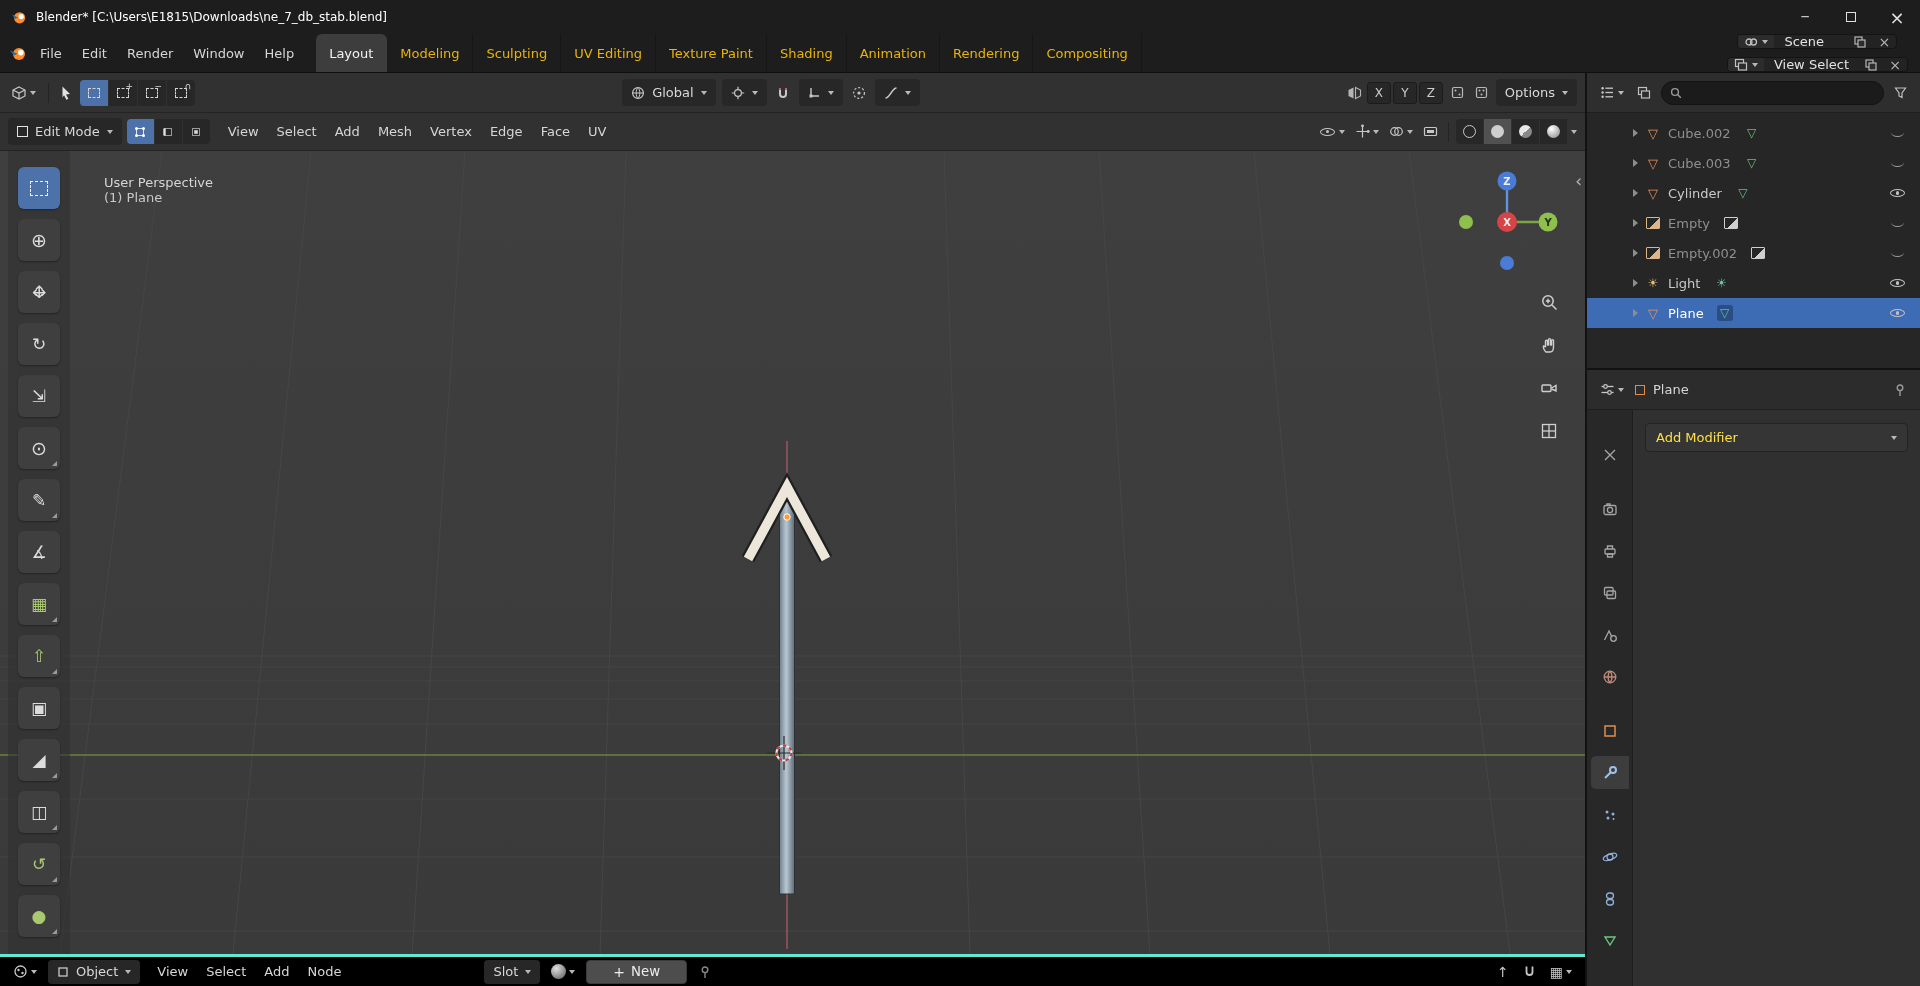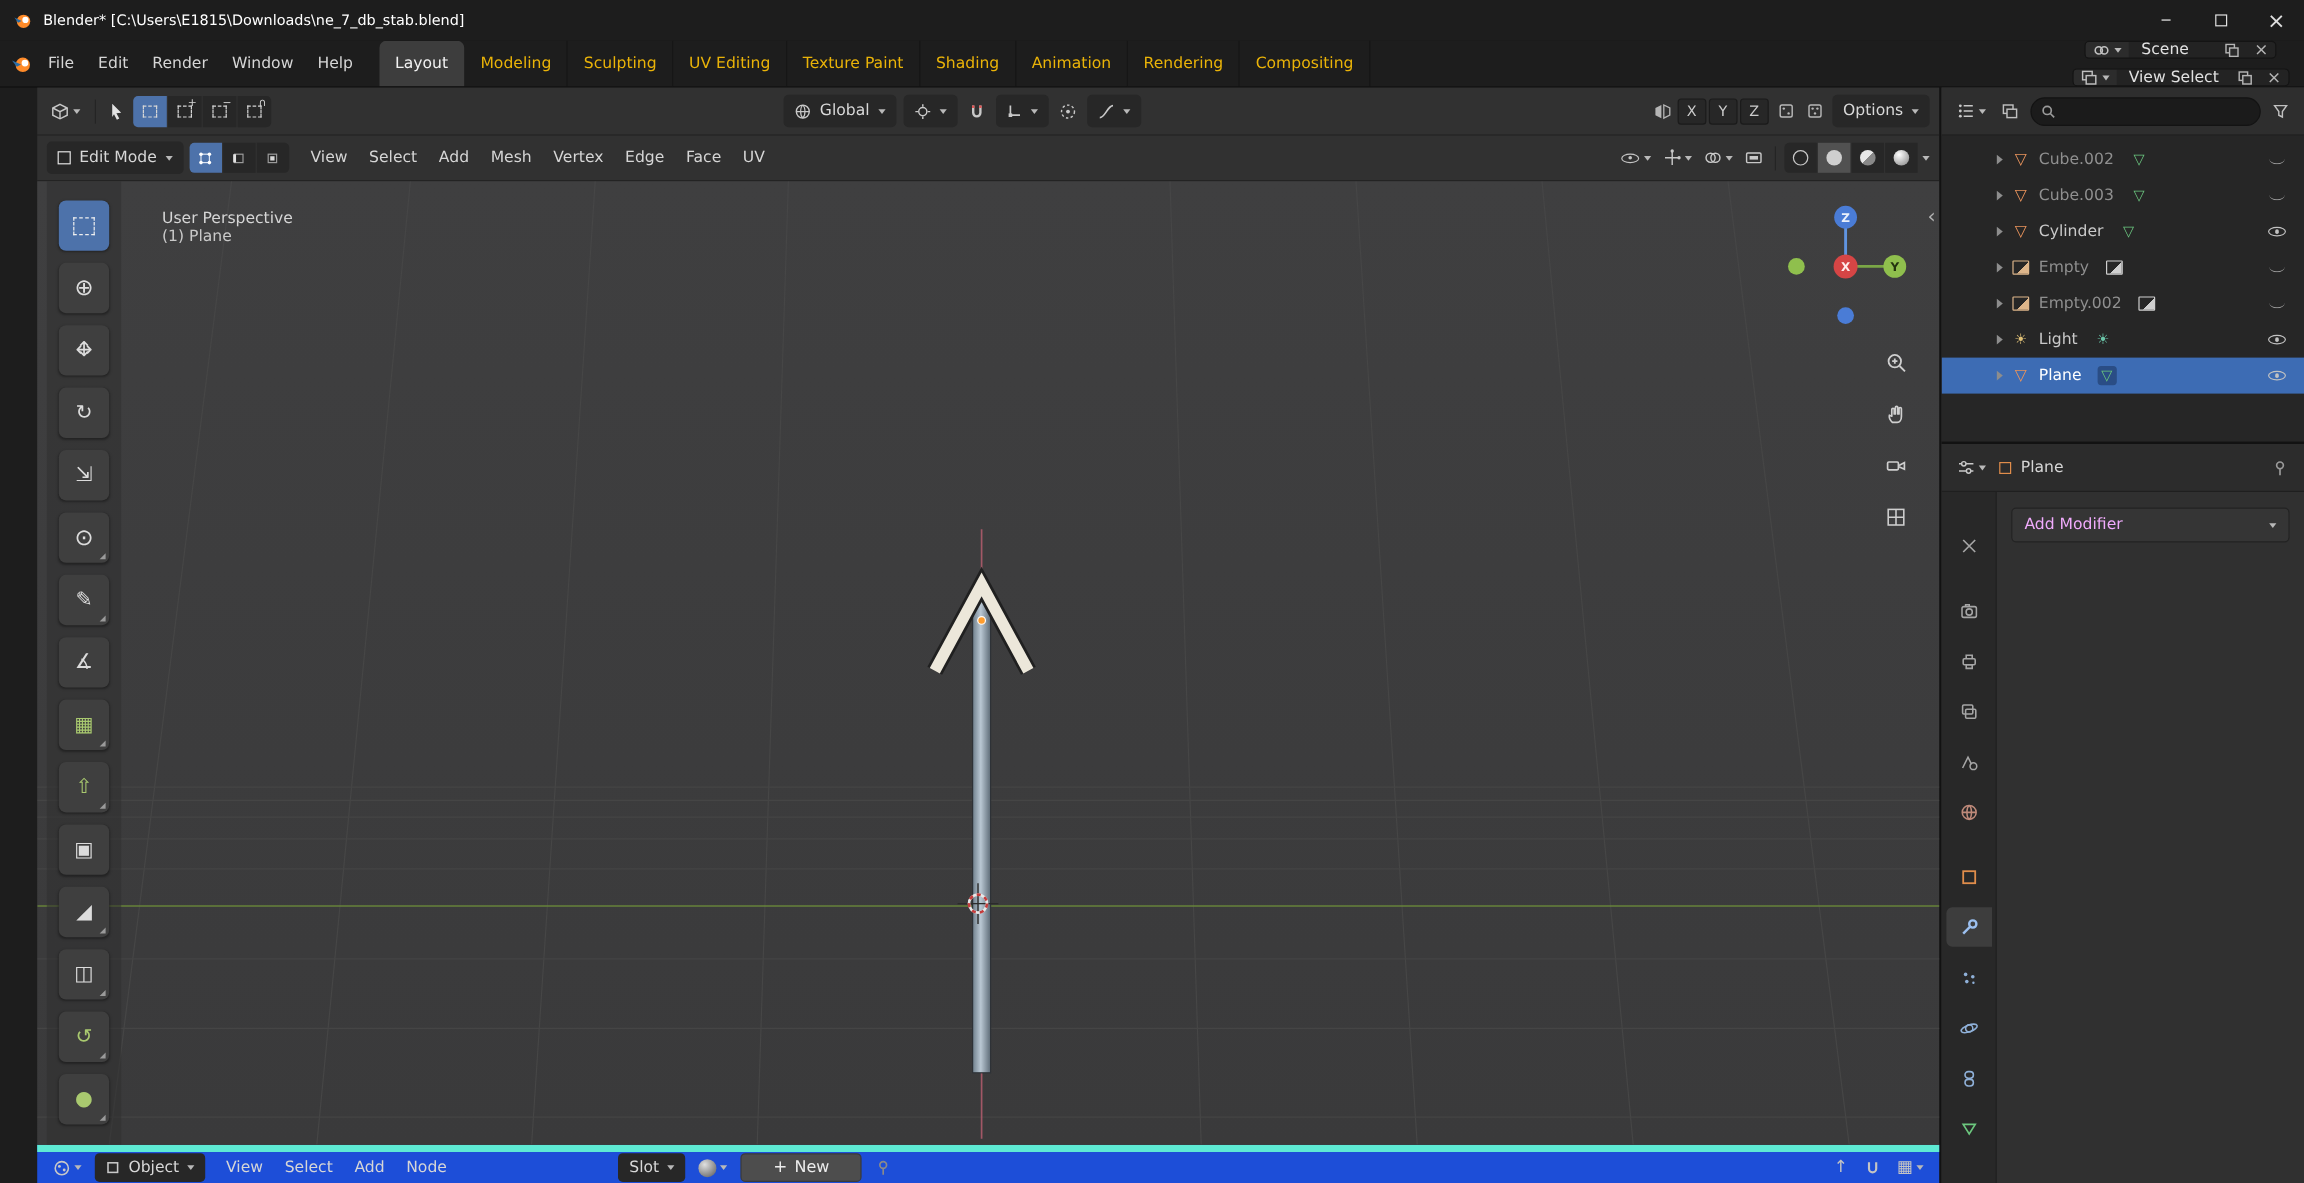--- a/index.html
+++ b/index.html
@@ -31,21 +31,21 @@
   .ws-tab { display:flex; align-items:center; padding:0 13px; color:#eab308; border-right:1px solid #161616; white-space:nowrap; }
   .ws-tab.active { background:#3d3d3d; color:#f2f2f2; border-radius:6px 6px 0 0; border-right-color:transparent; }
   .top-widgets { display:flex; align-items:center; gap:8px; padding:0 12px 0 10px;flex-direction:column; }
   .id-field { display:flex; align-items:center; background:#232323; border:1px solid #141414; border-radius:4px; height:26px; overflow:hidden; }
   .idf-btn { display:flex; align-items:center; gap:4px; padding:0 6px; height:100%; background:#2c2c2c; }
   .idf-text { padding:0 10px; color:#e2e2e2; min-width:74px; }
   .idf-ico { display:flex; align-items:center; justify-content:center; width:24px; height:100%; color:#b5b5b5; }
   .x-ico::before { content:"×"; font-size:14px; color:#b5b5b5; }
 
   
-  .main { display:flex; height:913px;margin-left:31px; }
+  .main { display:flex; height:913px; }
   .left-col { width:1587px; display:flex; flex-direction:column; border-right:2px solid #121212; }
   .right-col { flex:1; display:flex; flex-direction:column; background:#303030; min-width:0; }
 
   
   .tool-settings { height:40px; background:#313131; border-bottom:1px solid #232323; display:flex; align-items:center; padding:0 8px; gap:6px; }
   .vsep { width:1px; height:20px; background:#242424; margin:0 3px; flex:none; }
   .sel-group { display:flex; gap:1px; }
   .sbtn { width:28px; height:26px; background:#272727; border:none; border-radius:0; display:flex; align-items:center; justify-content:center; position:relative; }
   .sel-group .sbtn:first-child { border-radius:4px 0 0 4px; }
   .sel-group .sbtn:last-child { border-radius:0 4px 4px 0; }
@@ -111,21 +111,21 @@
   .tool.v-bevel::before { content:"◢"; }
   .tool.v-loop-cut::before { content:"◫"; }
   .tool.v-spin::before { content:"↺"; color:#a9c96f; }
   .tool.v-smooth::before { content:"●"; color:#a9c96f; }
   .gizmo-wrap { position:absolute; left:1452px; top:16px; z-index:4; }
   .side-stack { position:absolute; left:1534px; top:136px; display:flex; flex-direction:column; gap:13px; z-index:4; }
   .side-btn { width:30px; height:30px; background:none; border:none; display:flex; align-items:center; justify-content:center; color:#cfcfcf; }
   .collapse { position:absolute; right:3px; top:20px; color:#b5b5b5; font-size:17px; z-index:4; }
 
   
-  .shader-header { height:32px; background:#1d4ed8; border-top:6px solid #5eead4; display:flex; align-items:center; padding:0 10px; gap:8px; }
+  .shader-header { height:32px; background:#000000; border-top:3px solid #5eead4; display:flex; align-items:center; padding:0 10px; gap:8px; }
   .shader-header .pill { height:24px; }
   .sp120 { width:118px; flex:none; }
   .grow { flex:1; }
   .new-btn { height:24px; background:#4d4d4d; border:1px solid #3a3a3a; border-radius:4px; color:#ececec; display:inline-flex; align-items:center; justify-content:center; gap:6px; padding:0 26px; }
   .plus-ico::before { content:"+"; font-size:14px; color:#ececec; }
   .matball { width:15px; height:15px; border-radius:50%; background:radial-gradient(circle at 35% 30%,#e0e0e0,#565656); }
   .glyph-grid::before { content:"▦"; font-size:14px; color:#c4c4c4; }
   .glyph-up::before { content:"↑"; font-size:14px; color:#c4c4c4; }
 
   
@@ -158,21 +158,21 @@
   
   .properties { flex:1; display:flex; flex-direction:column; min-height:0; }
   .phead { height:40px; background:#2c2c2c; border-bottom:1px solid #1f1f1f; display:flex; align-items:center; gap:8px; padding:0 10px; }
   .crumb-sq { width:10px; height:10px; border:1.5px solid #e08d4b; display:inline-block; }
   .pbody { flex:1; display:flex; min-height:0; }
   .ptabs { width:46px; background:#282828; border-right:1px solid #1e1e1e; display:flex; flex-direction:column; align-items:center; padding-top:28px; gap:9px; }
   .ptab { width:38px; height:33px; background:none; border:none; border-radius:5px 0 0 5px; display:flex; align-items:center; justify-content:center; flex:none; }
   .ptab.active { background:#3d3d3d; }
   .ptab:nth-child(2),.ptab:nth-child(7),.ptab:nth-child(13) { margin-top:12px; }
   .pcontent { flex:1; background:#303030; padding:13px 12px; }
-  .add-modifier { height:29px; background:#353535; border:1px solid #232323; border-radius:4px; display:flex; align-items:center; padding:0 10px; color:#f0abfc; }
+  .add-modifier { height:29px; background:#353535; border:1px solid #232323; border-radius:4px; display:flex; align-items:center; padding:0 10px; color:#fde047; }
   .add-modifier .chev { margin-left:auto; }
 </style>
 </head>
 <body>
 
 <div class="titlebar">
   <span>
     <svg width="18" height="18" viewBox="0 0 18 18">
       <circle cx="9.6" cy="9.8" r="5.6" fill="#ff8b29"></circle>
       <circle cx="11.2" cy="8.6" r="2.6" fill="#ffffff"></circle>

